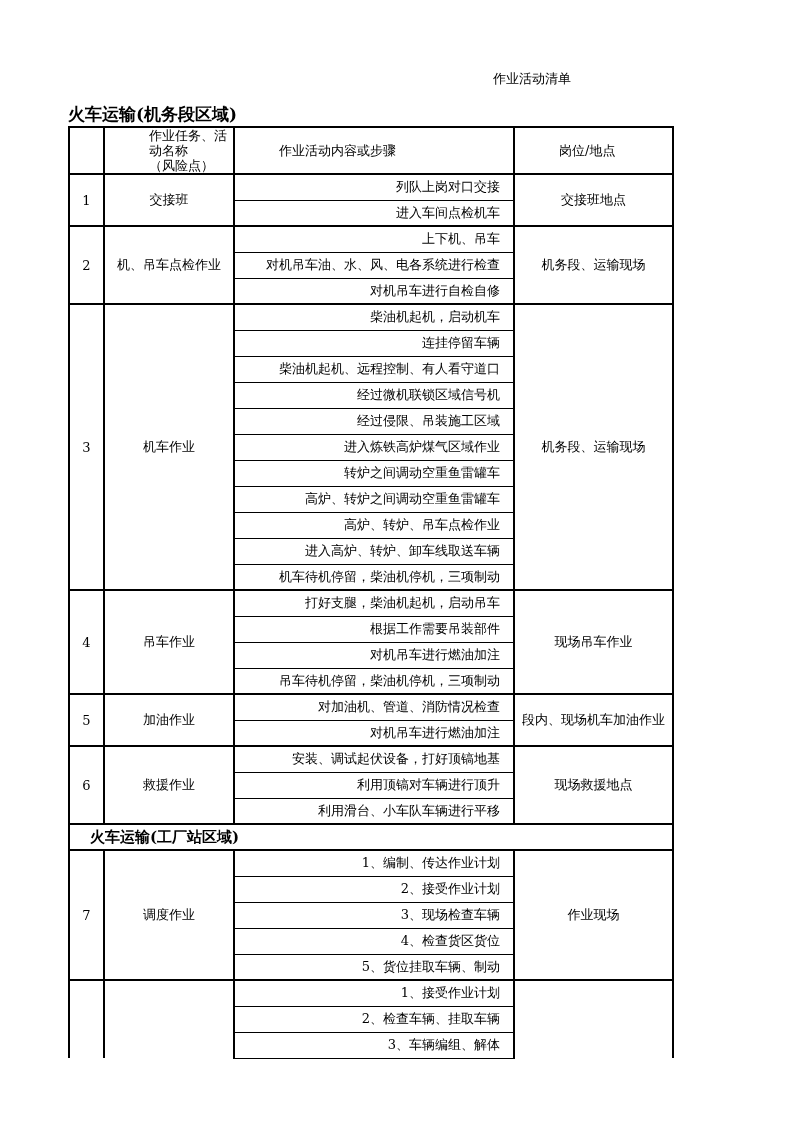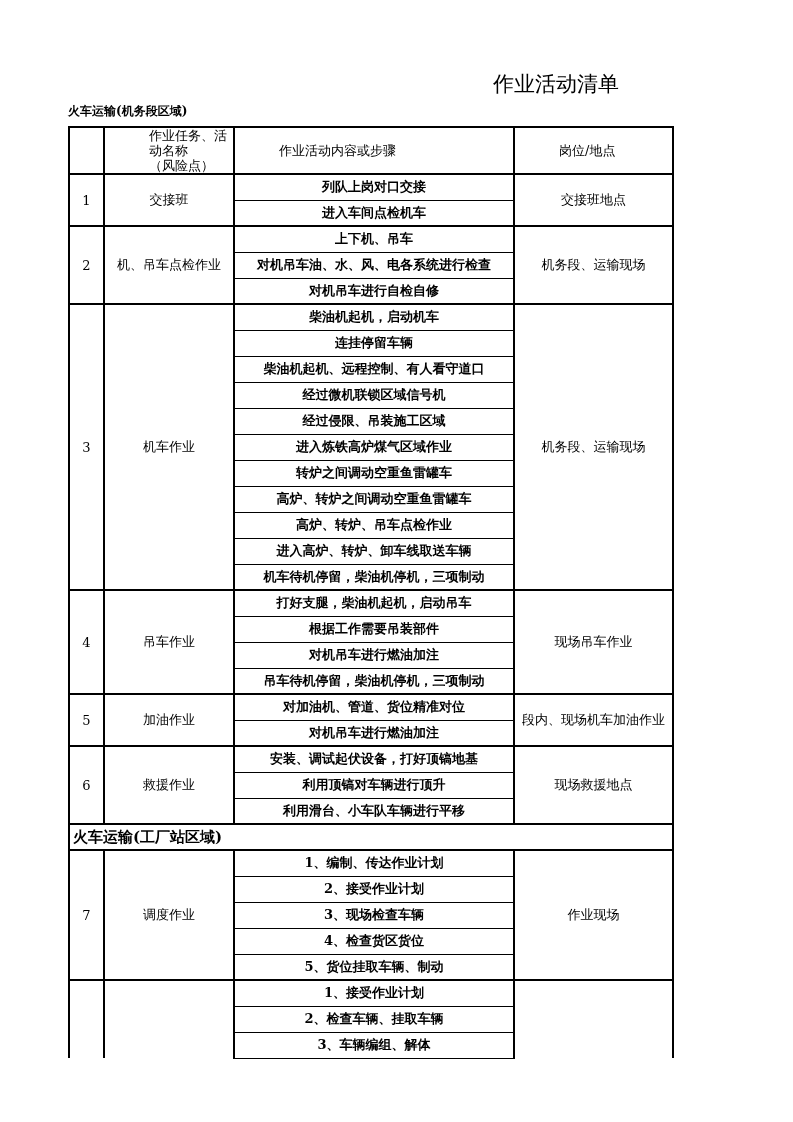--- a/index.html
+++ b/index.html
@@ -12,28 +12,28 @@
     height: 1122px;
     position: relative;
     overflow: hidden;
     color: #000000;
     font-family: "DejaVu Serif", "Liberation Serif", serif;
   }
   .page-title {
     position: absolute;
     left: 493px;
     top: 70px;
-    font-size: 21px;
+    font-size: 13px;
     white-space: nowrap;
   }
   .section-heading-top {
     position: absolute;
     left: 68px;
     top: 103px;
-    font-size: 12px;
+    font-size: 17px;
     font-weight: bold;
     white-space: nowrap;
   }
   table.activity-table {
     position: absolute;
     left: 68px;
     top: 126px;
     border-collapse: collapse;
     table-layout: fixed;
     width: 604px;
@@ -59,36 +59,35 @@
     padding-left: 44px;
   }
   td.center-cell {
     text-align: center;
     vertical-align: middle;
   }
   td.step-cell {
     border-top-width: 1px;
     border-bottom-width: 1px;
     height: 26px;
-    text-align: center;
+    text-align: right;
     vertical-align: middle;
     padding: 0 13px;
     white-space: nowrap;
-    font-weight: bold;
   }
   td.step-cell.group-first { border-top-width: 2px; }
   td.step-cell.group-last  { border-bottom-width: 2px; }
   td.step-cell.cut-last    { border-bottom-width: 1px; margin-top: 28px; }
   td.section-cell {
     height: 26px;
     font-weight: bold;
     font-size: 15px;
     text-align: left;
     vertical-align: middle;
-    padding: 0 0 0 3px;
+    padding: 0 0 0 20px;
   }
   td.no-bottom { border-bottom: none; }
 </style>
 </head>
 <body>
 
 <div class="page-title">作业活动清单</div>
 
 <div class="section-heading-top">火车运输(机务段区域)</div>
 
@@ -176,21 +175,21 @@
       </tr>
       <tr>
         <td class="step-cell">对机吊车进行燃油加注</td>
       </tr>
       <tr>
         <td class="step-cell group-last">吊车待机停留，柴油机停机，三项制动</td>
       </tr>
       <tr>
         <td class="center-cell" rowspan="2">5</td>
         <td class="center-cell" rowspan="2">加油作业</td>
-        <td class="step-cell group-first">对加油机、管道、货位精准对位</td>
+        <td class="step-cell group-first">对加油机、管道、消防情况检查</td>
         <td class="center-cell" rowspan="2">段内、现场机车加油作业</td>
       </tr>
       <tr>
         <td class="step-cell group-last">对机吊车进行燃油加注</td>
       </tr>
       <tr>
         <td class="center-cell" rowspan="3">6</td>
         <td class="center-cell" rowspan="3">救援作业</td>
         <td class="step-cell group-first">安装、调试起伏设备，打好顶镐地基</td>
         <td class="center-cell" rowspan="3">现场救援地点</td>

